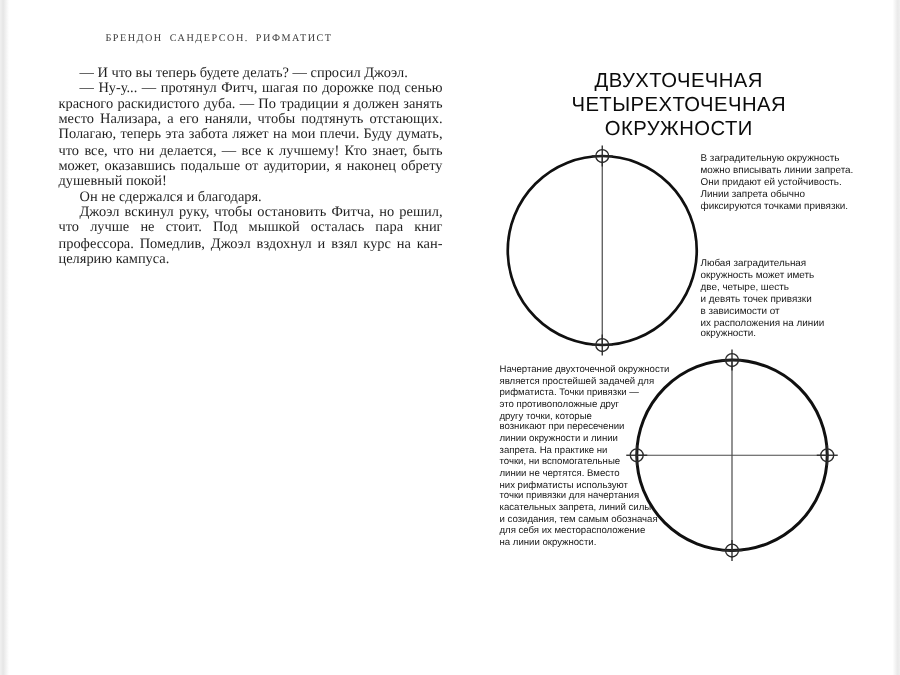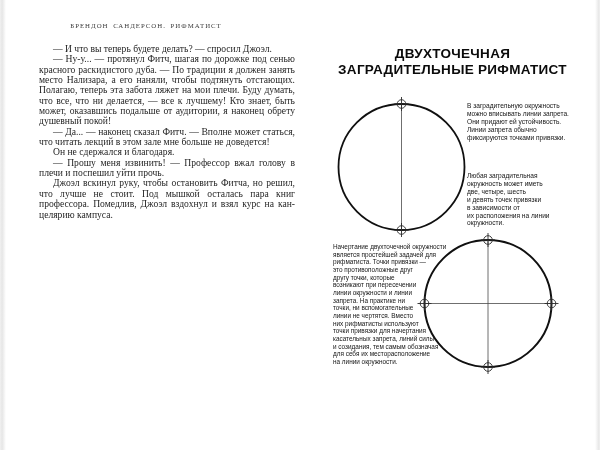--- a/index.html
+++ b/index.html
@@ -35,21 +35,21 @@
     text-align: justify;
   }
   .body-text p { margin: 0; text-indent: 14px; hyphens: manual; }
 
   
   .diagram-title {
     position: absolute; left: 330px; top: 46px; width: 245px;
     margin: 0;
     text-align: center;
     font-family: "Liberation Sans", sans-serif;
-    font-weight: bold;
+    font-weight: normal;
     font-size: 13.5px; line-height: 16px;
     letter-spacing: 0.3px;
     color: #0b0b0b;
   }
   .diagram-title span { display: block; }
 
   .diagrams { position: absolute; left: 320px; top: 85px; }
 
   .ann {
     position: absolute;
@@ -73,31 +73,29 @@
 
   <div class="edge edge-left"></div>
   <div class="edge edge-right"></div>
 
   <section class="page">
     <header class="running-head">БРЕНДОН САНДЕРСОН. РИФМАТИСТ</header>
 
     <div class="body-text">
       <p>— И что вы теперь будете делать? — спросил Джоэл.</p>
       <p>— Ну-у... — протянул Фитч, шагая по дорожке под се­нью красного раскидистого дуба. — По традиции я должен занять место Нализара, а его наняли, чтобы подтянуть от­стающих. Полагаю, теперь эта забота ляжет на мои плечи. Буду думать, что все, что ни делается, — все к лучшему! Кто знает, быть может, оказавшись подальше от аудитории, я на­конец обрету душевный покой!</p>
-      <p>— Да... — наконец сказал Фитч. — Вполне может стать­ся, что читать лекций в этом зале мне больше не доведется!</p>
       <p>Он не сдержался и благодаря.</p>
-      <p>— Прошу меня извинить! — Профессор вжал голову в плечи и поспешил уйти прочь.</p>
       <p>Джоэл вскинул руку, чтобы остановить Фитча, но ре­шил, что лучше не стоит. Под мышкой осталась пара книг профессора. Помедлив, Джоэл вздохнул и взял курс на кан­целярию кампуса.</p>
     </div>
   </section>
 
   <section class="page">
     <h1 class="diagram-title">
       <span>ДВУХТОЧЕЧНАЯ</span>
-      <span>ЗАГРАДИТЕЛЬНЫЕ РИФМАТИСТ</span>
+      <span>ЧЕТЫРЕХТОЧЕЧНАЯ ОКРУЖНОСТИ</span>
     </h1>
 
     <svg class="diagrams" width="260" height="300" viewBox="0 0 260 300">
 
       <g>
         <circle class="circle-outline" cx="81.5" cy="82" r="63" stroke-width="1.8"></circle>
         <line class="guide-line" x1="81.5" y1="19" x2="81.5" y2="145"></line>
         <g class="marker" transform="translate(81.5,19)">
           <line x1="0" y1="-7" x2="0" y2="7"></line>
           <line x1="-7" y1="0" x2="7" y2="0"></line>

